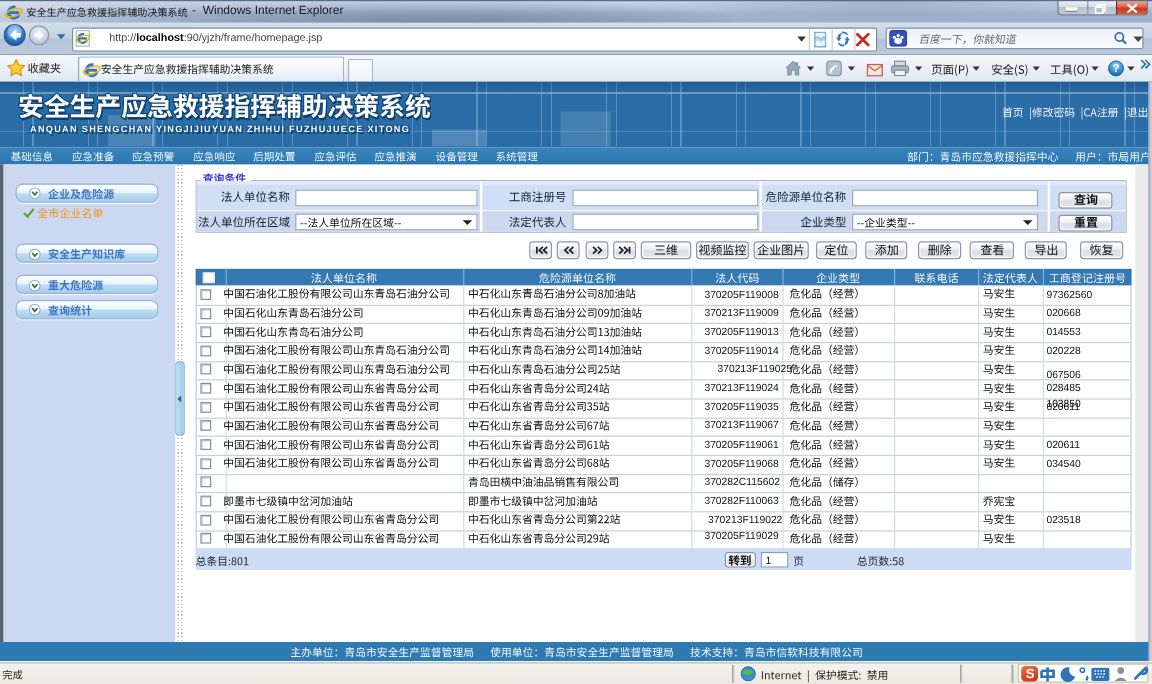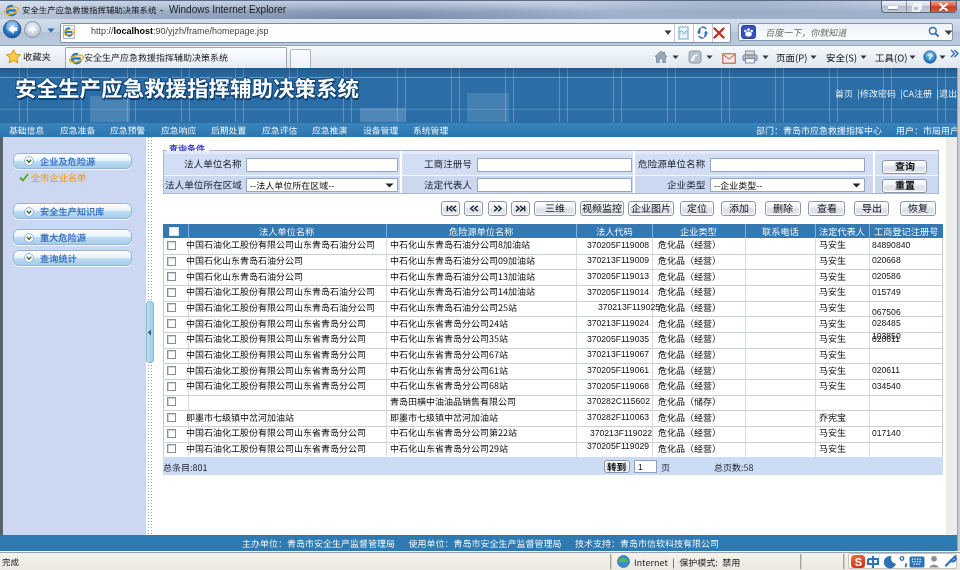--- a/index.html
+++ b/index.html
@@ -557,20 +557,21 @@
             <use href="#gb6325" x="9000"></use>
             <use href="#gb8f85" x="10000"></use>
             <use href="#gb52a9" x="11000"></use>
             <use href="#gb51b3" x="12000"></use>
             <use href="#gb7b56" x="13000"></use>
             <use href="#gb7cfb" x="14000"></use>
             <use href="#gb7edf" x="15000"></use>
           </g>
         </svg>
       </div>
+      <div style="position:absolute;left:25px;top:103px;font:bold 7.6px 'Liberation Sans',sans-serif;color:#f4fafd;letter-spacing:1.1px;text-shadow:-1px -1px 0 #1a5585,1px -1px 0 #1a5585,-1px 1px 0 #1a5585,1px 1px 0 #1a5585,1.5px 1.5px 0 #0a3c66">ANQUAN SHENGCHAN YINGJIJIUYUAN ZHIHUI FUZHUJUECE XITONG</div>
       <div style="position:absolute;left:835.0px;top:88.0px">
         <svg width="122" height="12" style="display:block;overflow:visible">
           <g fill="#fff" transform="translate(0,9.00) scale(0.009000,-0.009000)">
             <use href="#gr9996" x="0"></use>
             <use href="#gr9875" x="1000"></use>
             <use href="#gr7c" x="2500"></use>
             <use href="#gr4fee" x="2770"></use>
             <use href="#gr6539" x="3770"></use>
             <use href="#gr5bc6" x="4770"></use>
             <use href="#gr7801" x="5770"></use>
@@ -1230,21 +1231,21 @@
       </div>
       <div style="position:absolute;left:819.0px;top:239.4px">
         <svg width="27" height="12" style="display:block;overflow:visible">
           <g fill="#111" transform="translate(0,9.00) scale(0.009000,-0.009000)">
             <use href="#gr9a6c" x="0"></use>
             <use href="#gr5b89" x="1000"></use>
             <use href="#gr751f" x="2000"></use>
           </g>
         </svg>
       </div>
-      <div style="position:absolute;left:872px;top:239.7px;font:8.6px 'Liberation Sans',sans-serif;color:#111">84890840</div>
+      <div style="position:absolute;left:872px;top:239.7px;font:8.6px 'Liberation Sans',sans-serif;color:#111">97362560</div>
       <div style="position:absolute;left:167px;top:256.5px;width:9px;height:9px;background:#fff;border:1px solid #868e98;box-shadow:inset 1px 1px 1px rgba(120,130,140,.35);box-sizing:border-box"></div>
       <div style="position:absolute;left:186.0px;top:255.1px">
         <svg width="117" height="12" style="display:block;overflow:visible">
           <g fill="#111" transform="translate(0,9.00) scale(0.009000,-0.009000)">
             <use href="#gr4e2d" x="0"></use>
             <use href="#gr56fd" x="1000"></use>
             <use href="#gr77f3" x="2000"></use>
             <use href="#gr5316" x="3000"></use>
             <use href="#gr5c71" x="4000"></use>
             <use href="#gr4e1c" x="5000"></use>
@@ -1364,21 +1365,21 @@
       </div>
       <div style="position:absolute;left:819.0px;top:270.7px">
         <svg width="27" height="12" style="display:block;overflow:visible">
           <g fill="#111" transform="translate(0,9.00) scale(0.009000,-0.009000)">
             <use href="#gr9a6c" x="0"></use>
             <use href="#gr5b89" x="1000"></use>
             <use href="#gr751f" x="2000"></use>
           </g>
         </svg>
       </div>
-      <div style="position:absolute;left:872px;top:271.0px;font:8.6px 'Liberation Sans',sans-serif;color:#111">020586</div>
+      <div style="position:absolute;left:872px;top:271.0px;font:8.6px 'Liberation Sans',sans-serif;color:#111">014553</div>
       <div style="position:absolute;left:167px;top:287.8px;width:9px;height:9px;background:#fff;border:1px solid #868e98;box-shadow:inset 1px 1px 1px rgba(120,130,140,.35);box-sizing:border-box"></div>
       <div style="position:absolute;left:186.0px;top:286.4px">
         <svg width="189" height="12" style="display:block;overflow:visible">
           <g fill="#111" transform="translate(0,9.00) scale(0.009000,-0.009000)">
             <use href="#gr4e2d" x="0"></use>
             <use href="#gr56fd" x="1000"></use>
             <use href="#gr77f3" x="2000"></use>
             <use href="#gr6cb9" x="3000"></use>
             <use href="#gr5316" x="4000"></use>
             <use href="#gr5de5" x="5000"></use>
@@ -1439,21 +1440,21 @@
       </div>
       <div style="position:absolute;left:819.0px;top:286.4px">
         <svg width="27" height="12" style="display:block;overflow:visible">
           <g fill="#111" transform="translate(0,9.00) scale(0.009000,-0.009000)">
             <use href="#gr9a6c" x="0"></use>
             <use href="#gr5b89" x="1000"></use>
             <use href="#gr751f" x="2000"></use>
           </g>
         </svg>
       </div>
-      <div style="position:absolute;left:872px;top:286.7px;font:8.6px 'Liberation Sans',sans-serif;color:#111">015749</div>
+      <div style="position:absolute;left:872px;top:286.7px;font:8.6px 'Liberation Sans',sans-serif;color:#111">020228</div>
       <div style="position:absolute;left:167px;top:303.4px;width:9px;height:9px;background:#fff;border:1px solid #868e98;box-shadow:inset 1px 1px 1px rgba(120,130,140,.35);box-sizing:border-box"></div>
       <div style="position:absolute;left:186.0px;top:302.0px">
         <svg width="189" height="12" style="display:block;overflow:visible">
           <g fill="#111" transform="translate(0,9.00) scale(0.009000,-0.009000)">
             <use href="#gr4e2d" x="0"></use>
             <use href="#gr56fd" x="1000"></use>
             <use href="#gr77f3" x="2000"></use>
             <use href="#gr6cb9" x="3000"></use>
             <use href="#gr5316" x="4000"></use>
             <use href="#gr5de5" x="5000"></use>
@@ -2034,21 +2035,21 @@
       </div>
       <div style="position:absolute;left:819.0px;top:427.3px">
         <svg width="27" height="12" style="display:block;overflow:visible">
           <g fill="#111" transform="translate(0,9.00) scale(0.009000,-0.009000)">
             <use href="#gr9a6c" x="0"></use>
             <use href="#gr5b89" x="1000"></use>
             <use href="#gr751f" x="2000"></use>
           </g>
         </svg>
       </div>
-      <div style="position:absolute;left:872px;top:427.6px;font:8.6px 'Liberation Sans',sans-serif;color:#111">017140</div>
+      <div style="position:absolute;left:872px;top:427.6px;font:8.6px 'Liberation Sans',sans-serif;color:#111">023518</div>
       <div style="position:absolute;left:167px;top:444.4px;width:9px;height:9px;background:#fff;border:1px solid #868e98;box-shadow:inset 1px 1px 1px rgba(120,130,140,.35);box-sizing:border-box"></div>
       <div style="position:absolute;left:186.0px;top:443.0px">
         <svg width="180" height="12" style="display:block;overflow:visible">
           <g fill="#111" transform="translate(0,9.00) scale(0.009000,-0.009000)">
             <use href="#gr4e2d" x="0"></use>
             <use href="#gr56fd" x="1000"></use>
             <use href="#gr77f3" x="2000"></use>
             <use href="#gr6cb9" x="3000"></use>
             <use href="#gr5316" x="4000"></use>
             <use href="#gr5de5" x="5000"></use>

